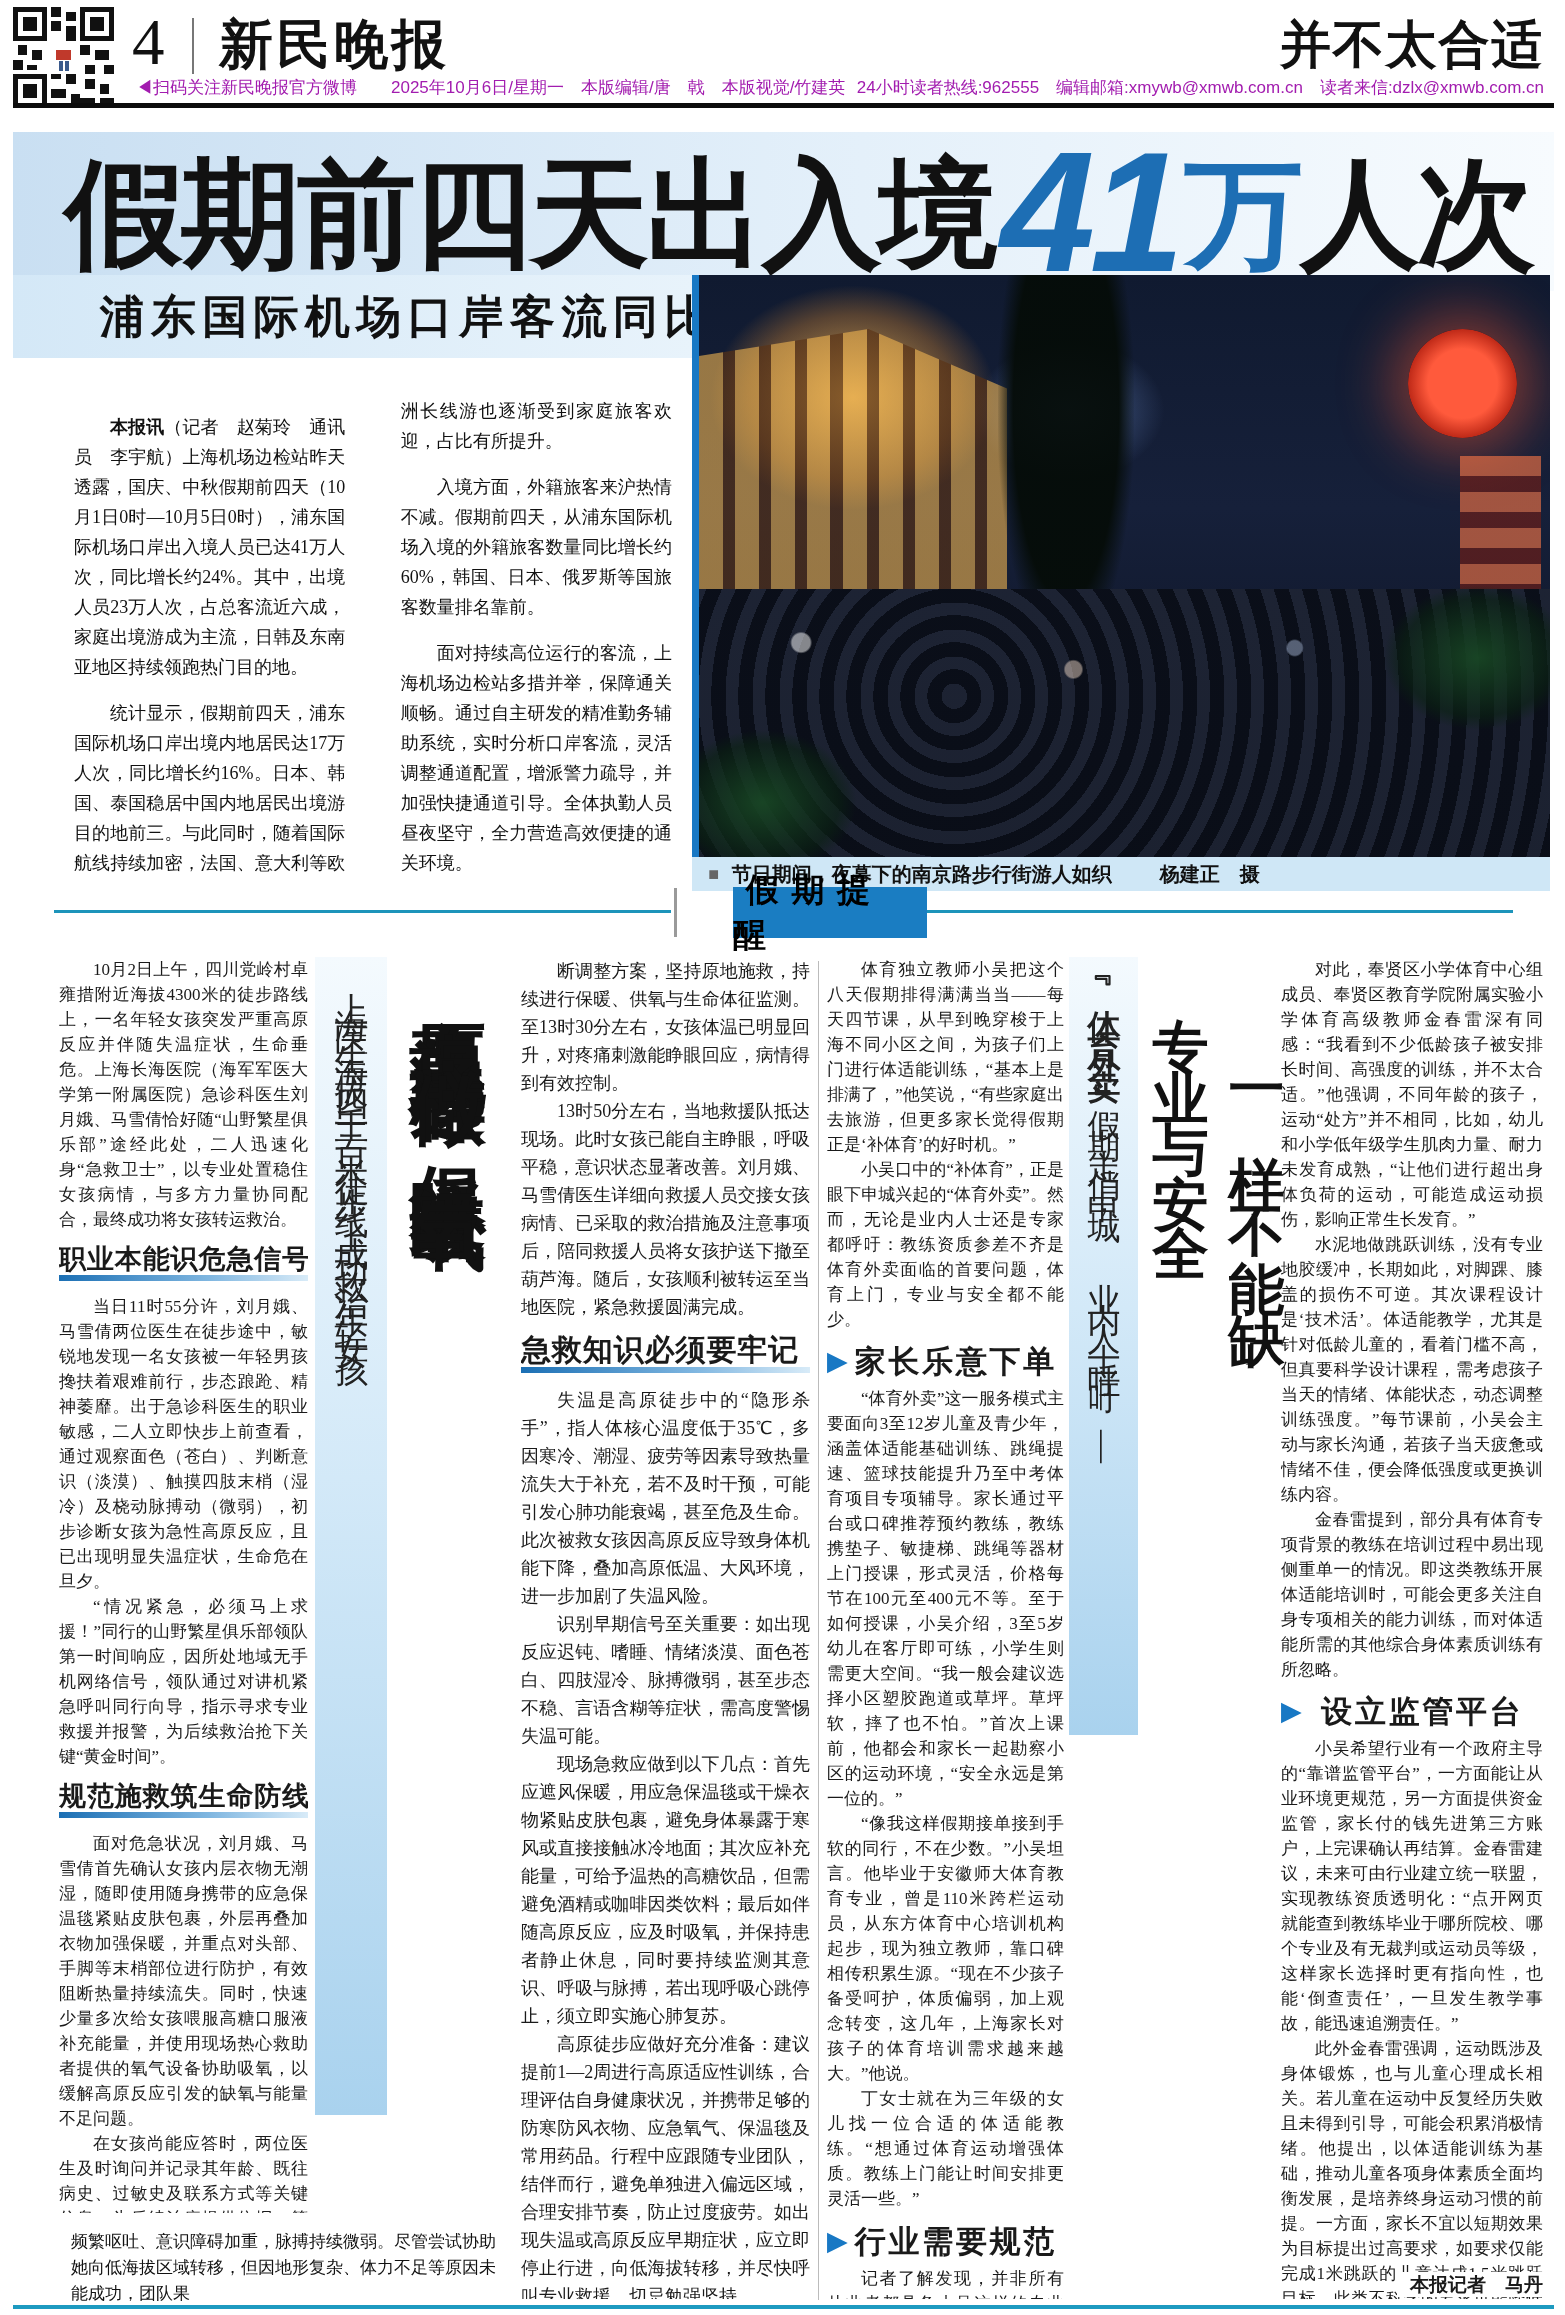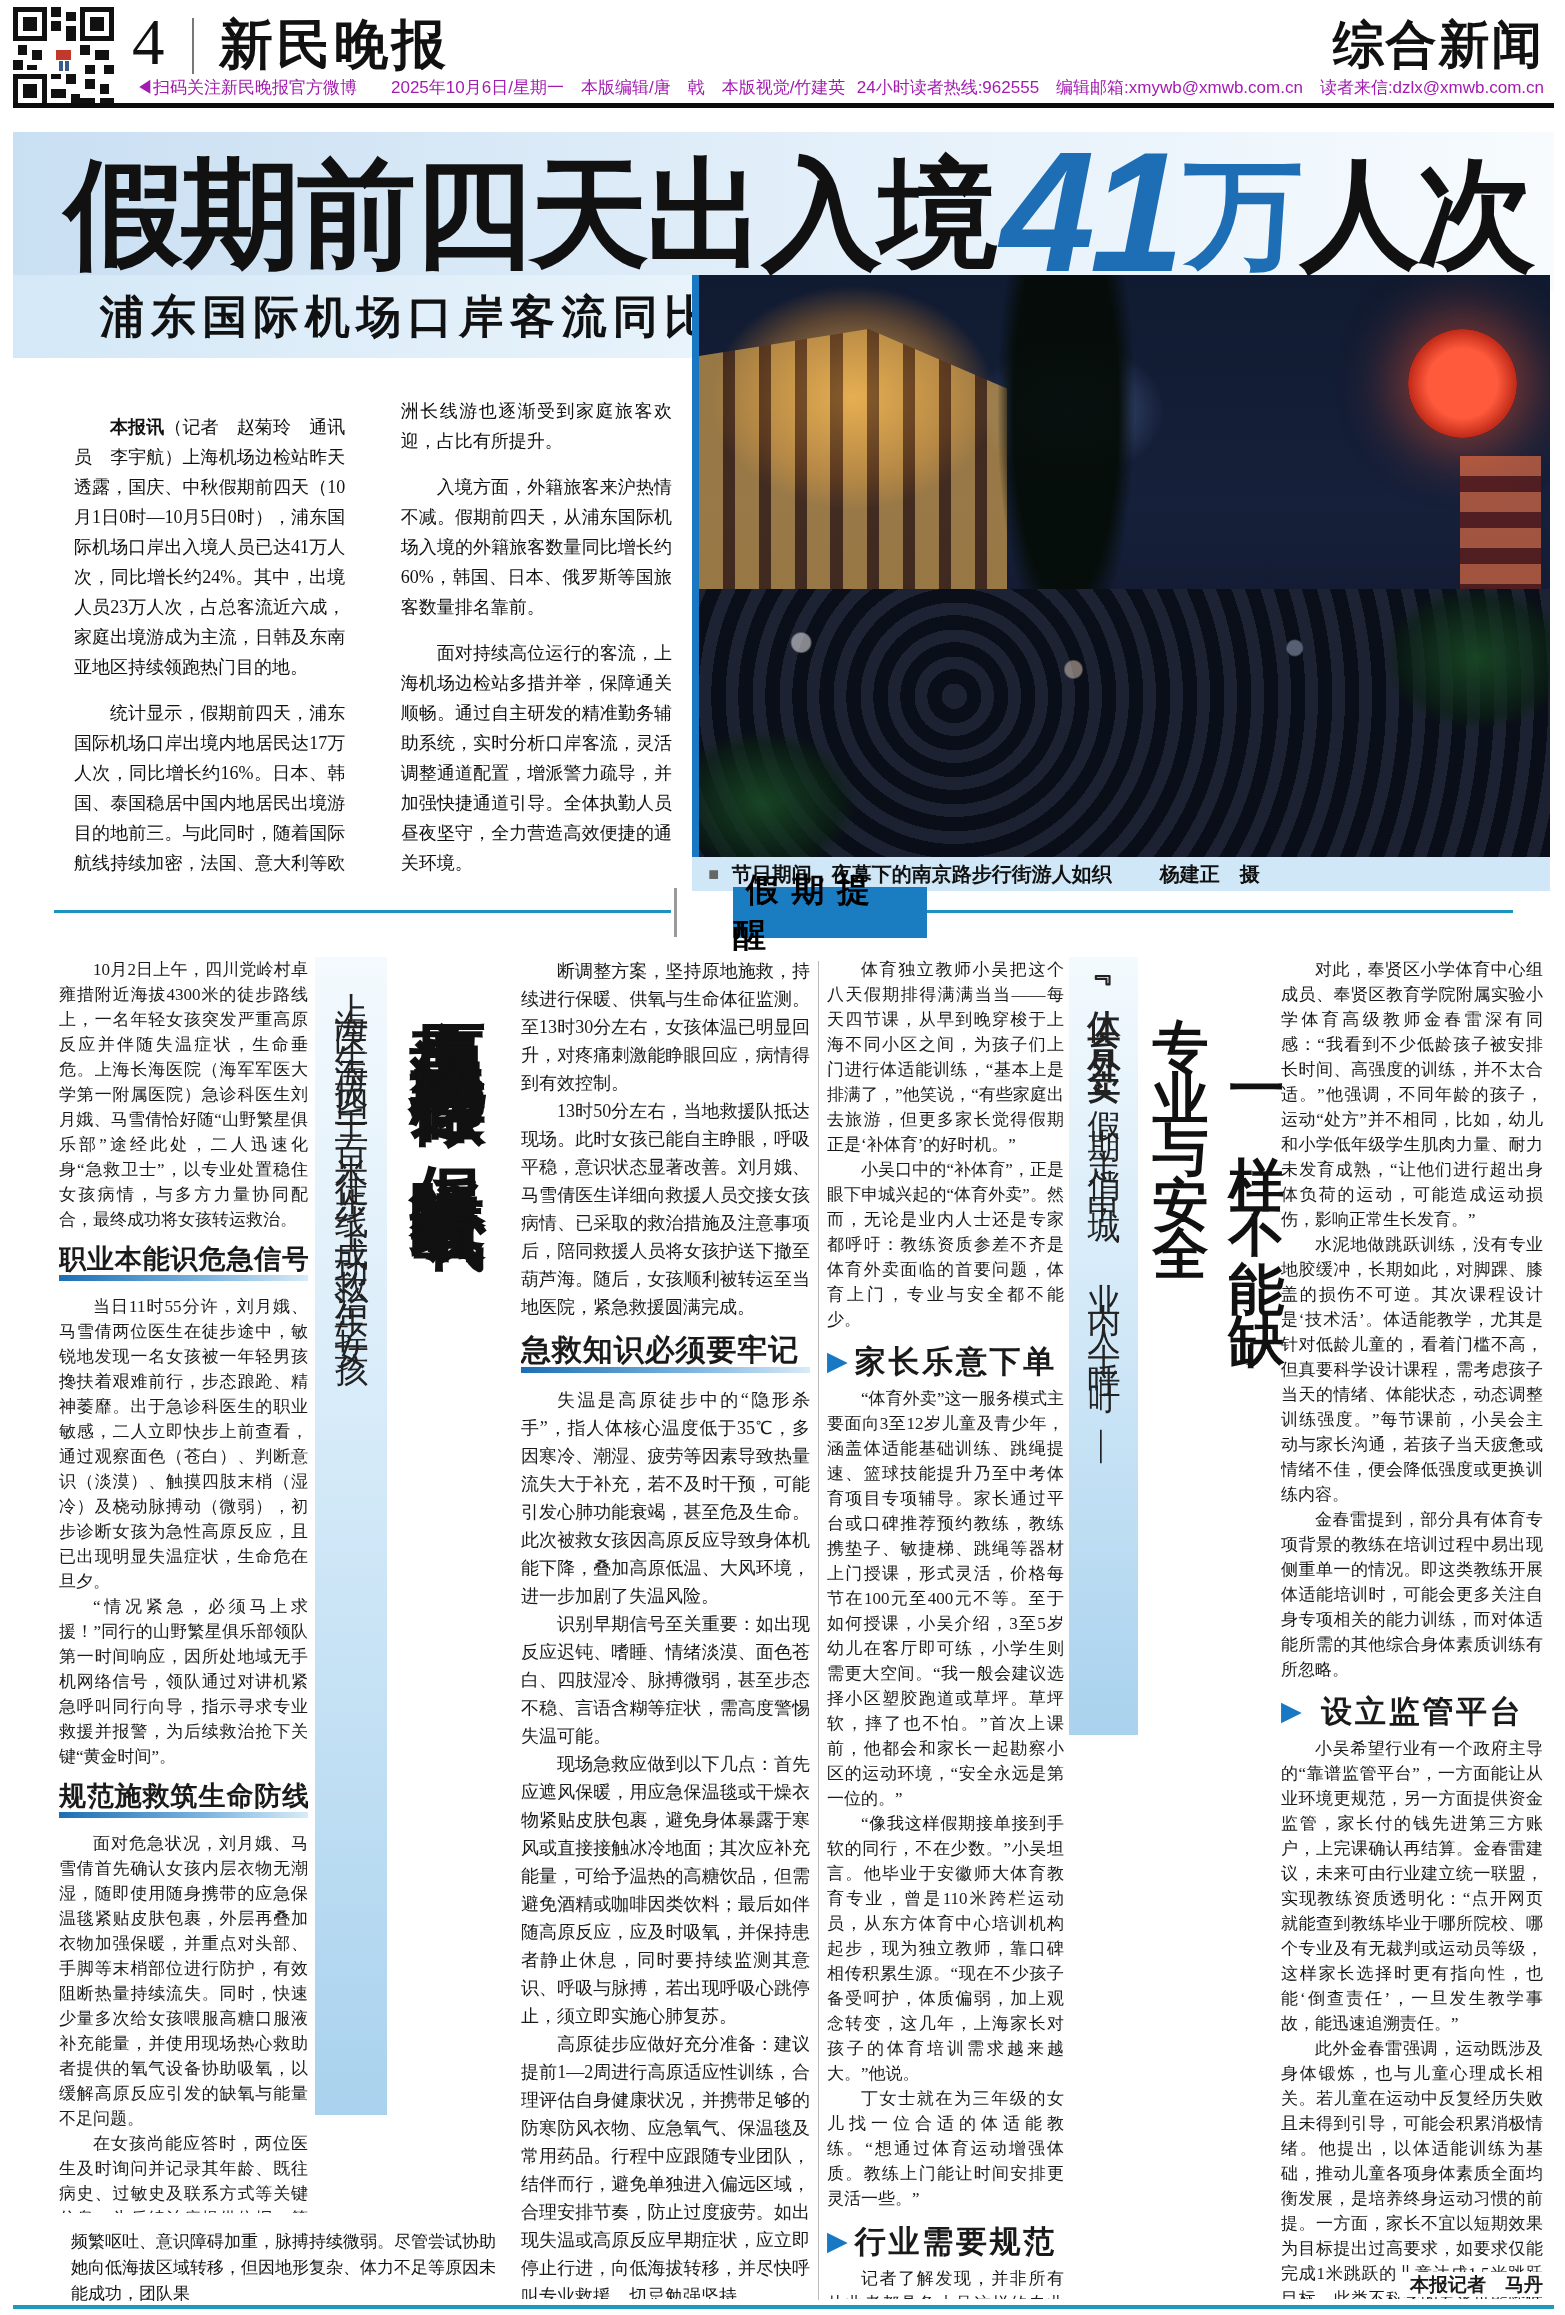--- a/index.html
+++ b/index.html
@@ -157,21 +157,21 @@
         <rect x="2" y="16" width="3" height="3"></rect>
     </g>
     <rect x="8" y="8" width="5" height="6" fill="#fff"></rect>
     <rect x="9" y="9" width="3" height="2" fill="#c0392b"></rect>
     <rect x="9.5" y="11.2" width="0.8" height="2.2" fill="#3a5a8c"></rect>
     <rect x="10.8" y="11.2" width="0.8" height="2.2" fill="#3a5a8c"></rect>
   </svg>
   <div class="pageno">4</div>
   <div class="mast-div"></div>
   <div class="masthead">新民晚报</div>
-  <div class="section-name">综合新闻</div>
+  <div class="section-name">并不太合适</div>
   <div class="infoline info-l">◀扫码关注新民晚报官方微博　　2025年10月6日/星期一　本版编辑/唐　戟　本版视觉/竹建英</div>
   <div class="infoline info-r">24小时读者热线:962555　编辑邮箱:xmywb@xmwb.com.cn　读者来信:dzlx@xmwb.com.cn</div>
   <div class="toprule"></div>
 
   <div class="hl-band">
     <div class="hl"><span>假期前四天出入境</span><span class="num">41</span><span class="unit">万</span><span>人次</span></div>
   </div>
   <div class="sub-band">
     <div class="subhl">浦东国际机场口岸客流同比增长约24%</div>
   </div>

